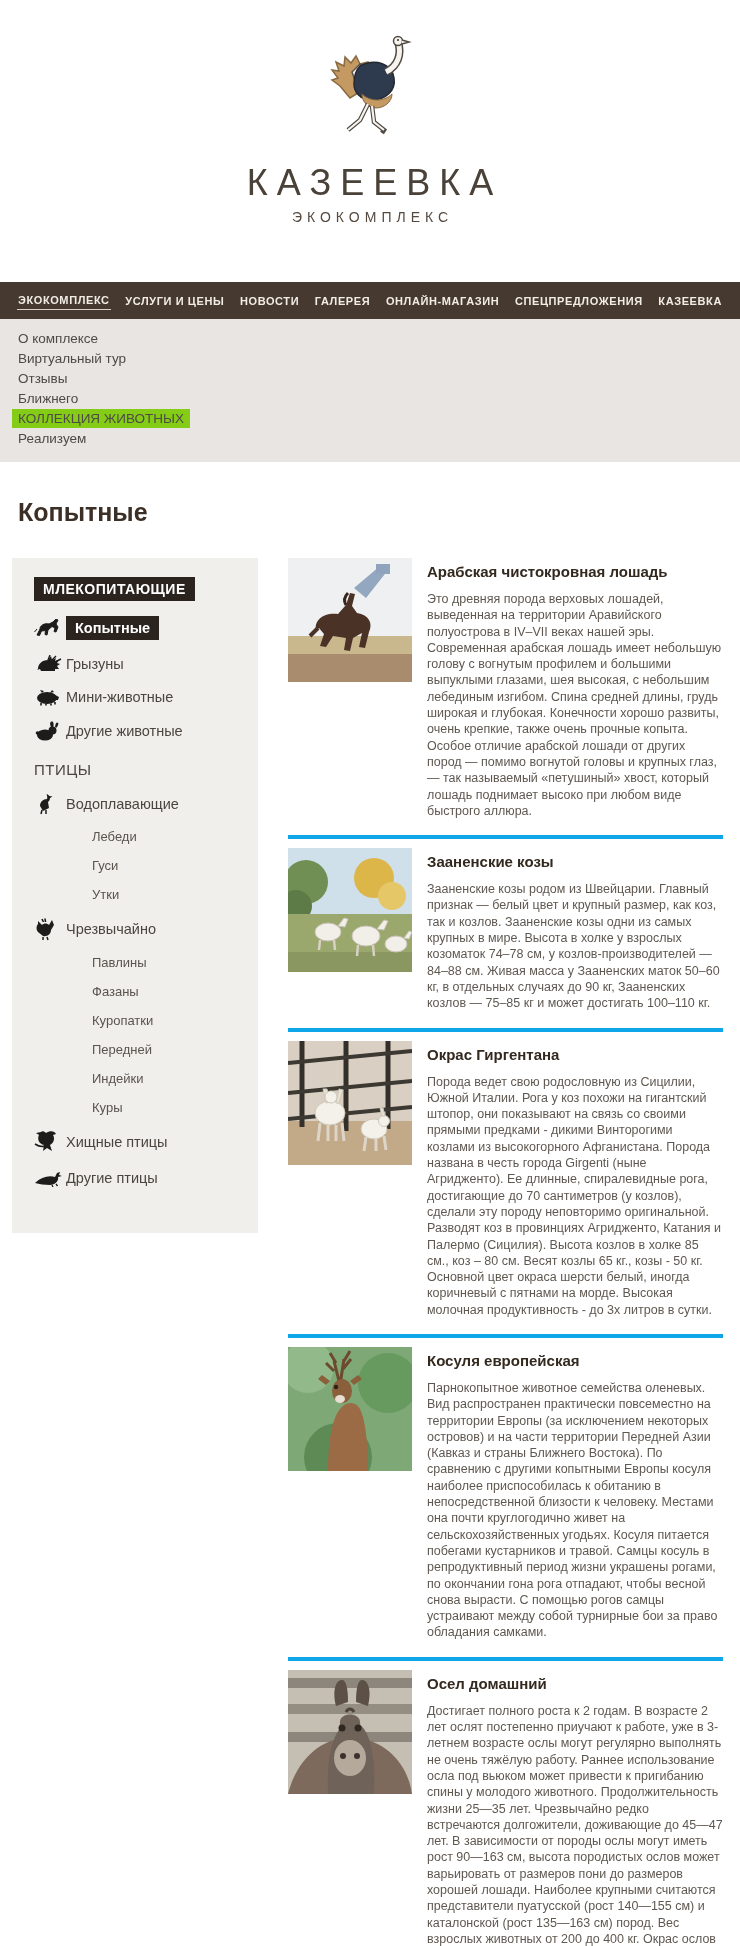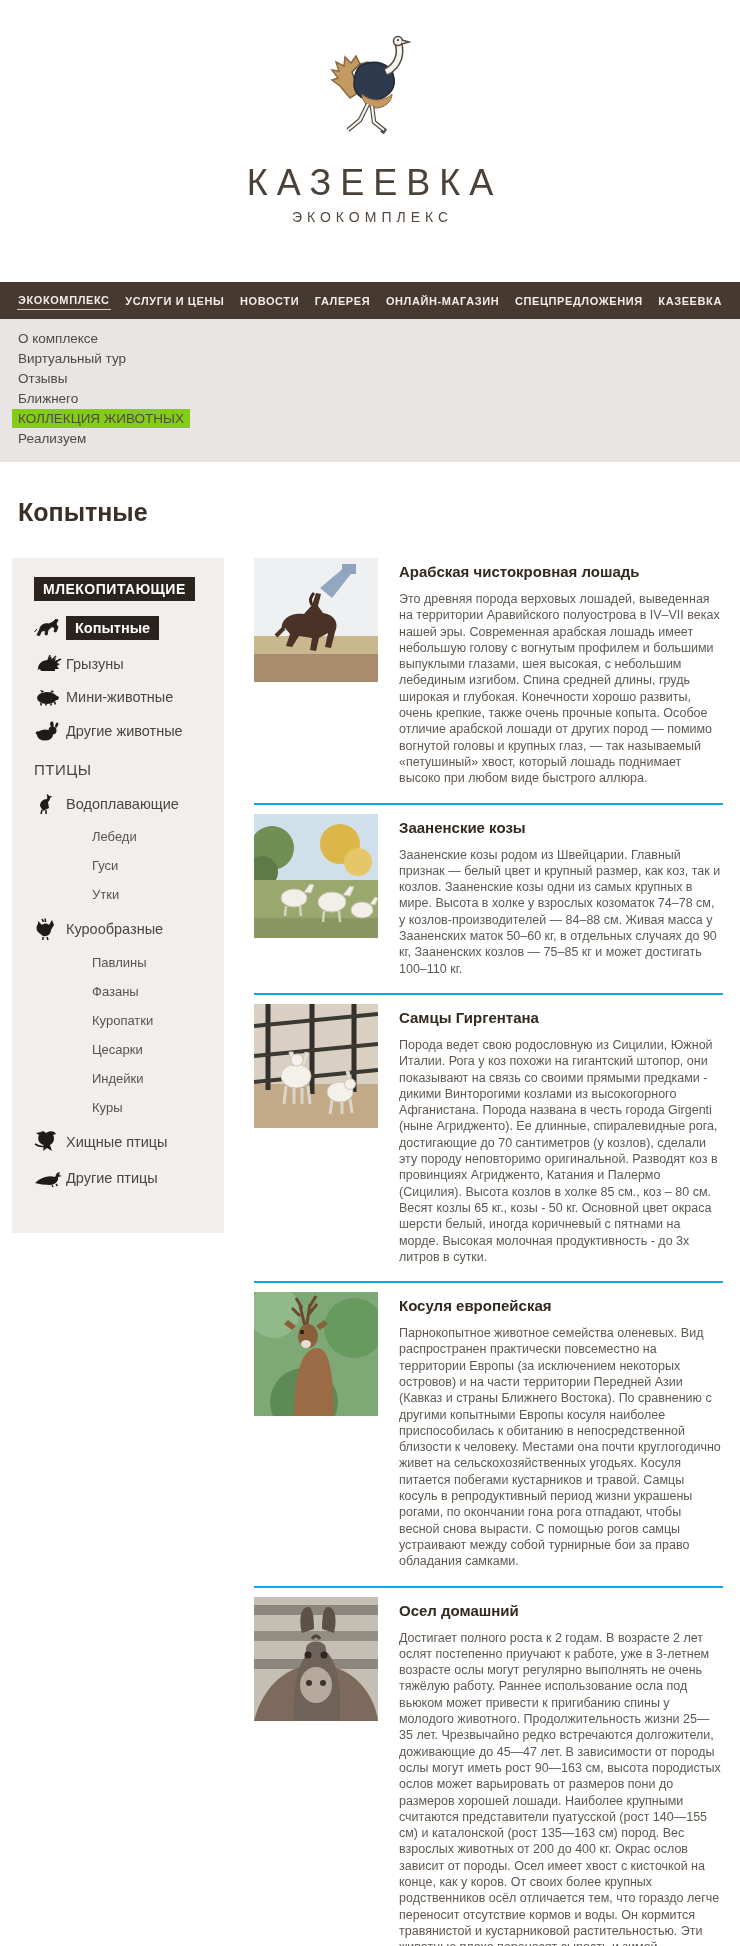--- a/index.html
+++ b/index.html
@@ -24,32 +24,32 @@
   .subnav a { display:table; font-size:13.5px; color:#4e4a45; text-decoration:none; padding:2px 6px; margin:1px 0 1px 12px; cursor:pointer; }
   .subnav a.hl { background:#84cc16; }
 
   
   .page-title { font-size:25px; font-weight:bold; color:#3b2f26; margin:36px 0 0 18px; }
 
   
   .content { display:flex; align-items:flex-start; margin-top:31px; padding:0 17px 0 12px; }
 
   
-  .sidebar { width:212px; flex:none; background:#f1efec; padding:19px 0 46px; }
+  .sidebar { width:246px; flex:none; background:#f1efec; padding:19px 0 46px; }
   .cat-badge { display:table; margin-left:22px; background:#2b241e; color:#ffffff; font-weight:bold; font-size:14px; letter-spacing:.5px; padding:4px 9px; }
   .mrow { display:flex; align-items:center; margin:15px 0 0 22px; cursor:pointer; }
   .mrow .ic { width:32px; flex:none; display:flex; align-items:center; }
   .mrow .lbl { font-size:14.5px; color:#4b453f; }
   .mrow .lbl.active { background:#2b241e; color:#ffffff; padding:4px 9px; font-weight:bold; }
   .birds-header { font-size:15px; letter-spacing:.5px; color:#4b453f; margin:20px 0 2px 22px; }
   .subrow { font-size:13px; color:#5a544e; margin:14px 0 0 80px; cursor:pointer; }
 
   
   .main { flex:1; padding-left:30px; }
-  .entry { display:flex; gap:21px; padding:9px 0 16px; border-bottom:2px solid #0ea5e9; }
+  .entry { display:flex; gap:15px; padding:9px 0 16px; border-bottom:4px solid #0ea5e9; }
   .entry:first-child { padding-top:0; }
   .thumb { width:124px; height:124px; flex:none; }
   .entry-body { flex:1; min-width:0; }
   .entry-title { font-size:15px; font-weight:bold; color:#33291f; margin:5px 0 11px; }
   .entry-text { font-size:12.5px; line-height:16.3px; color:#5f5851; }
 </style>
 </head>
 <body>
 
 <div class="header">
@@ -163,26 +163,26 @@
     <div class="subrow">Утки</div>
 
     <div class="mrow">
       <span class="ic">
         <svg width="24" height="24" viewBox="0 0 24 24">
             <path d="M4,4 l4,4 c2,-2 5,-2 7,0 l3,-5 2,5 -3,5 c0,4 -4,7 -8,6 l-5,-4 c-2,-2 -2,-6 0,-8 z" fill="#1d1c1a"></path>
             <path d="M8,2 l1.5,3 M11,1.5 l.5,3.5" stroke="#1d1c1a" stroke-width="1.6"></path>
             <path d="M9,20 l0,3 M13,20 l1,3" stroke="#1d1c1a" stroke-width="1.5"></path>
           </svg>
       </span>
-      <span class="lbl">Курообразные</span>
+      <span class="lbl">Чрезвычайно</span>
     </div>
     <div class="subrow">Павлины</div>
     <div class="subrow">Фазаны</div>
     <div class="subrow">Куропатки</div>
-    <div class="subrow">Цесарки</div>
+    <div class="subrow">Передней</div>
     <div class="subrow">Индейки</div>
     <div class="subrow">Куры</div>
 
 
     <div class="mrow">
       <span class="ic">
         <svg width="26" height="24" viewBox="0 0 26 24">
             <path d="M12,3 c4,-3 9,-2 10,1 l-3,1 c2,3 1,8 -3,10 l2,6 -5,-3 -4,3 1,-6 c-5,-1 -7,-6 -5,-10 l-3,-2 5,-1 c1,-1 3,-1 5,1 z" fill="#1d1c1a"></path>
             <path d="M1,14 c3,2 7,3 10,2" stroke="#1d1c1a" stroke-width="1.6" fill="none"></path>
           </svg>
@@ -266,21 +266,21 @@
           <path d="M38,62 l-3,-14 4,0 3,13 z M48,62 l3,-14 4,1 -4,13 z" fill="#e8e2d4"></path>
           <circle cx="43" cy="56" r="6"></circle>
           <path d="M32,82 l-2,18 M40,84 l0,16 M48,84 l0,16 M54,82 l2,18" stroke="#ddd6c8" stroke-width="3"></path>
           <ellipse cx="86" cy="88" rx="13" ry="10"></ellipse>
           <circle cx="96" cy="80" r="5.5"></circle>
           <path d="M94,75 l-2,-8 3,0 2,8 z" fill="#e8e2d4"></path>
           <path d="M78,96 l-2,14 M88,97 l0,13 M96,95 l2,14" stroke="#ddd6c8" stroke-width="3"></path>
         </g>
       </svg>
       <div class="entry-body">
-        <div class="entry-title">Самцы Гиргентана</div>
+        <div class="entry-title">Окрас Гиргентана</div>
         <div class="entry-text">Порода ведет свою родословную из Сицилии, Южной Италии. Рога у коз похожи на гигантский штопор, они показывают на связь со своими прямыми предками - дикими Винторогими козлами из высокогорного Афганистана. Порода названа в честь города Girgenti (ныне Агридженто). Ее длинные, спиралевидные рога, достигающие до 70 сантиметров (у козлов), сделали эту породу неповторимо оригинальной. Разводят коз в провинциях Агридженто, Катания и Палермо (Сицилия). Высота козлов в холке 85 см., коз – 80 см. Весят козлы 65 кг., козы - 50 кг. Основной цвет окраса шерсти белый, иногда коричневый с пятнами на морде. Высокая молочная продуктивность - до 3х литров в сутки.</div>
       </div>
     </div>
 
     <div class="entry">
       <svg class="thumb" viewBox="0 0 124 124">
         <rect width="124" height="124" fill="#7fa877"></rect>
         <circle cx="20" cy="20" r="26" fill="#91b989"></circle>
         <circle cx="100" cy="36" r="30" fill="#679a5f"></circle>
         <circle cx="50" cy="110" r="34" fill="#5d8a55"></circle>

